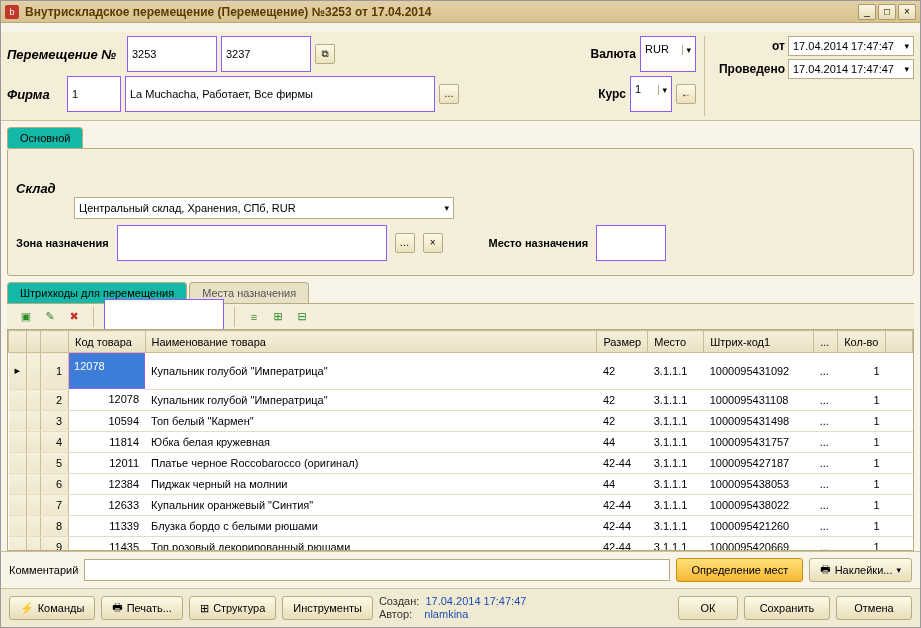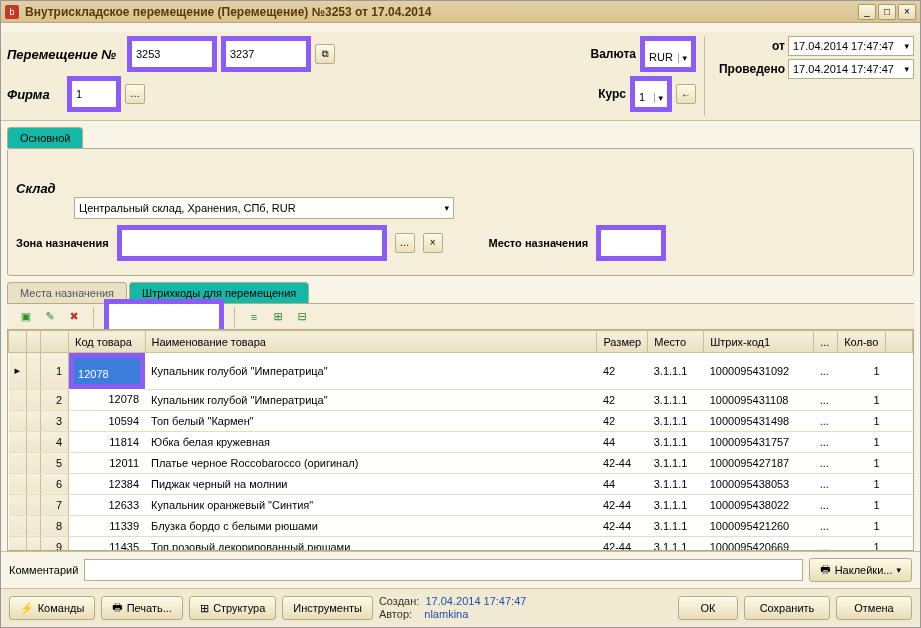--- a/index.html
+++ b/index.html
@@ -8,21 +8,21 @@
   .titlebar { height: 22px; background: linear-gradient(#e3d0a8,#d8c28c); display: flex; align-items: center; padding: 0 4px; border-bottom: 1px solid #b6a77c; }
   .titlebar .appicon { width: 14px; height: 14px; background: #c0392b; border-radius: 2px; margin-right: 6px; font-size:9px; color:#fff; text-align:center; line-height:14px;}
   .titlebar .title { flex: 1; color: #5a3a00; font-weight: bold; font-size: 12px; }
   .titlebar .winbtns { display: flex; gap: 2px; }
   .titlebar .winbtn { width: 18px; height: 16px; background: linear-gradient(#fdf6e3,#e8dcb5); border: 1px solid #a89a6d; border-radius: 2px; text-align: center; line-height: 13px; cursor: pointer; font-size:10px;}
   .header { display: flex; padding: 4px 6px; gap: 8px; border-bottom: 1px solid #cbbf9a; background:#f4edd8;margin-top:9px;}
   .header-left { flex: 1; }
   .row { display: flex; align-items: center; margin-bottom: 4px; gap:4px;}
   .lbl { font-weight: bold; font-style: italic; font-size:13px; color:#000; }
   .lbl-sm { font-weight: bold; font-size:12px;}
-  input.tf, .sel { height: 36px; border: 5px solid #8b5cf6; background: #fff; padding: 4px 4px; }
+  input.tf, .sel { height: 36px; border: 1px solid #8b5cf6; background: #fff; padding: 16px 4px; }
   .sel { display:inline-flex; align-items:flex-end; justify-content:space-between; }
   .sel .arr { border-left:1px solid #b7ab83; padding-left:3px; font-size:9px;}
   .iconbtn { width: 20px; height: 20px; border: 1px solid #b7ab83; background: linear-gradient(#fdfae8,#ece1bc); text-align: center; line-height:18px; cursor:pointer; border-radius:2px; font-size:10px;}
   .dategroup { display:flex; align-items:center; gap:3px; margin-bottom:3px;}
   .dategroup .dval { height:20px; border:1px solid #b7ab83; background:#fff; padding:0 4px; width:126px; display:flex; align-items:center; justify-content:space-between;}
   .tabstrip { display:flex; padding:6px 6px 0 6px; }
   .tab { padding:4px 12px; border:1px solid #b7ab83; border-bottom:none; border-radius:4px 4px 0 0; background:#14b8a6; margin-right:2px; cursor:pointer;}
   .tab.inactive { background:#e9e1c6; color:#555;}
   .panel { margin:0 6px 6px 6px; border:1px solid #b7ab83; border-radius:3px; background:#f4eedb; padding:8px; }
   .panel .row2 { display:flex; align-items:center; gap:8px; margin-bottom:6px;}
@@ -66,20 +66,21 @@
     <div class="header-left">
       <div class="row">
         <span class="lbl" style="width:116px">Перемещение №</span>
         <input class="tf" style="width: 90px;" value="3253">
         <input class="tf" style="width: 90px;" value="3237">
         <div class="iconbtn">⧉</div>
       </div>
       <div class="row">
         <span class="lbl" style="width:56px">Фирма</span>
         <input class="tf" style="width: 54px;" value="1">
+        <input class="tf" style="width: 310px;" value="La Muchacha, Работает, Все фирмы">
         <div class="iconbtn">…</div>
       </div>
     </div>
     <div>
       <div class="row" style="justify-content:flex-end">
         <span class="lbl-sm">Валюта</span>
         <div class="sel" style="width:56px">
             <span>RUR</span>
             <span class="arr">▾</span>
           </div>
@@ -128,22 +129,22 @@
       <input class="tf" style="width: 270px;">
       <div class="iconbtn">…</div>
       <div class="iconbtn">×</div>
       <span style="width:30px"></span>
       <span style="font-weight:bold">Место назначения</span>
       <input class="tf" style="width: 70px;">
     </div>
   </div>
 
   <div class="tabstrip" style="padding-top:0">
+    <div class="tab">Штрихкоды для перемещения</div>
     <div class="tab inactive">Места назначения</div>
-    <div class="tab">Штрихкоды для перемещения</div>
   </div>
 
   <div class="toolbar" style="border-top:1px solid #b7ab83; margin:0 6px; background:#f4eedb; height:26px;">
     <div class="tbicon" style="color:#2a8f2a">▣</div>
     <div class="tbicon" style="color:#2a8f2a">✎</div>
     <div class="tbicon" style="color:#c0392b">✖</div>
     <div class="sep"></div>
     <input class="tf" style="width: 120px;">
     <div class="sep"></div>
     <div class="tbicon" style="color:#2a8f2a">≡</div>
@@ -286,20 +287,21 @@
             <td class="qty">1</td>
             <td></td>
           </tr>
         </tbody>
     </table>
   </div>
 
   <div class="footer1">
     <span>Комментарий</span>
     <input style="">
+    <button class="btn-orange">Определение мест</button>
     <button class="btn-gray">
         <span>🖶</span>
         <span>Наклейки...</span>
         <span style="font-size:9px">▾</span>
       </button>
   </div>
 
   <div class="footer2">
     <button class="btn-gray">
         <span style="color:#e2a500">⚡</span>

